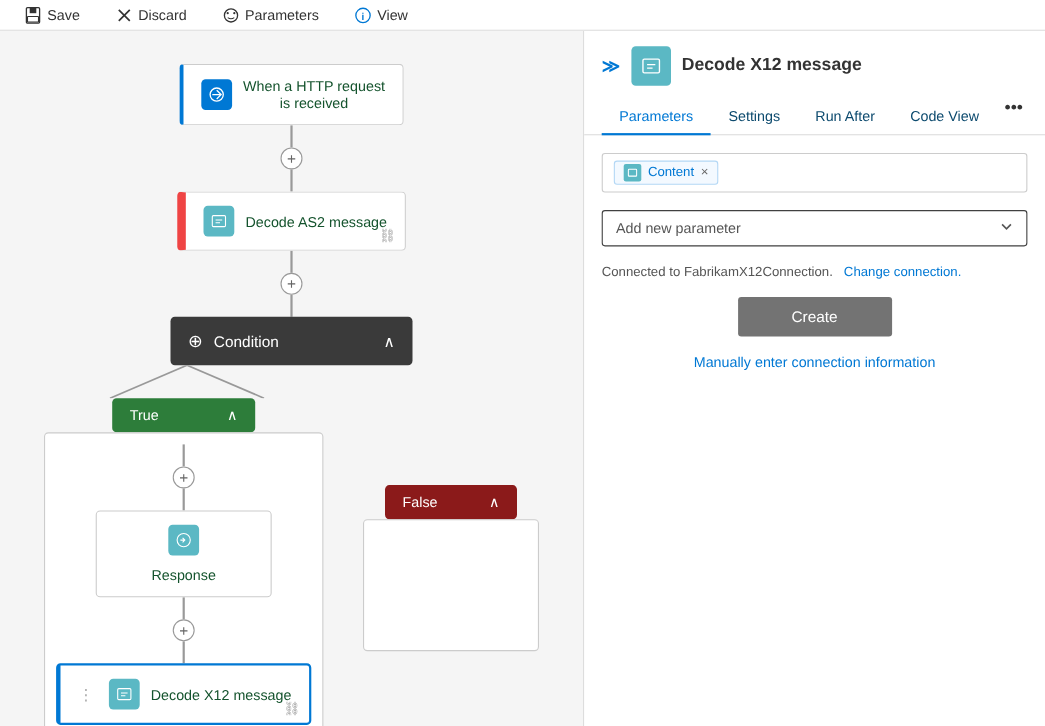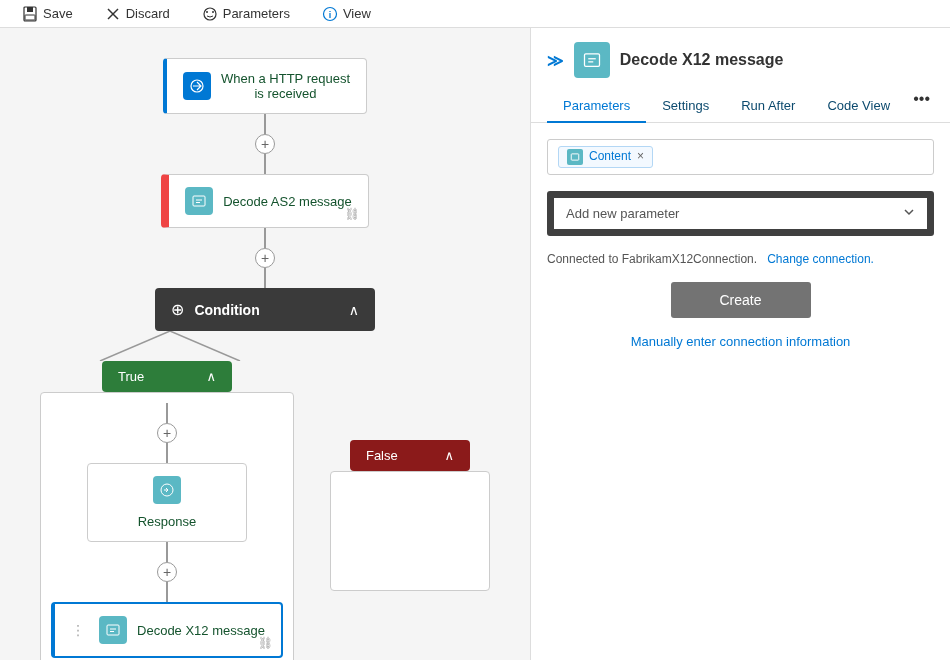--- a/index.html
+++ b/index.html
@@ -199,21 +199,21 @@
     .icon-condition { color: #fff; font-size: 16px; }
 
     .node-label {
       font-size: 13px;
       color: #14532d;
       text-align: center;
     }
     .node-label-white {
       font-size: 14px;
       color: #fff;
-      font-weight: 700;
+      font-weight: 400;
     }
 
     .link-icon {
       position: absolute;
       bottom: 6px;
       right: 8px;
       font-size: 12px;
       color: #999;
     }
 
@@ -323,21 +323,21 @@
       border-radius: 2px;
       display: flex; align-items: center; justify-content: center;
       font-size: 9px;
       color: #fff;
     }
 
     .dropdown-field {
       display: flex;
       align-items: center;
       justify-content: space-between;
-      border: 7px solid #404040;
+      border: 1px solid #404040;
       border-radius: 3px;
       padding: 8px 12px;
       cursor: pointer;
       background: #fff;
       font-size: 13px;
       color: #555;
     }
 
     .connection-text {
       font-size: 12px;

